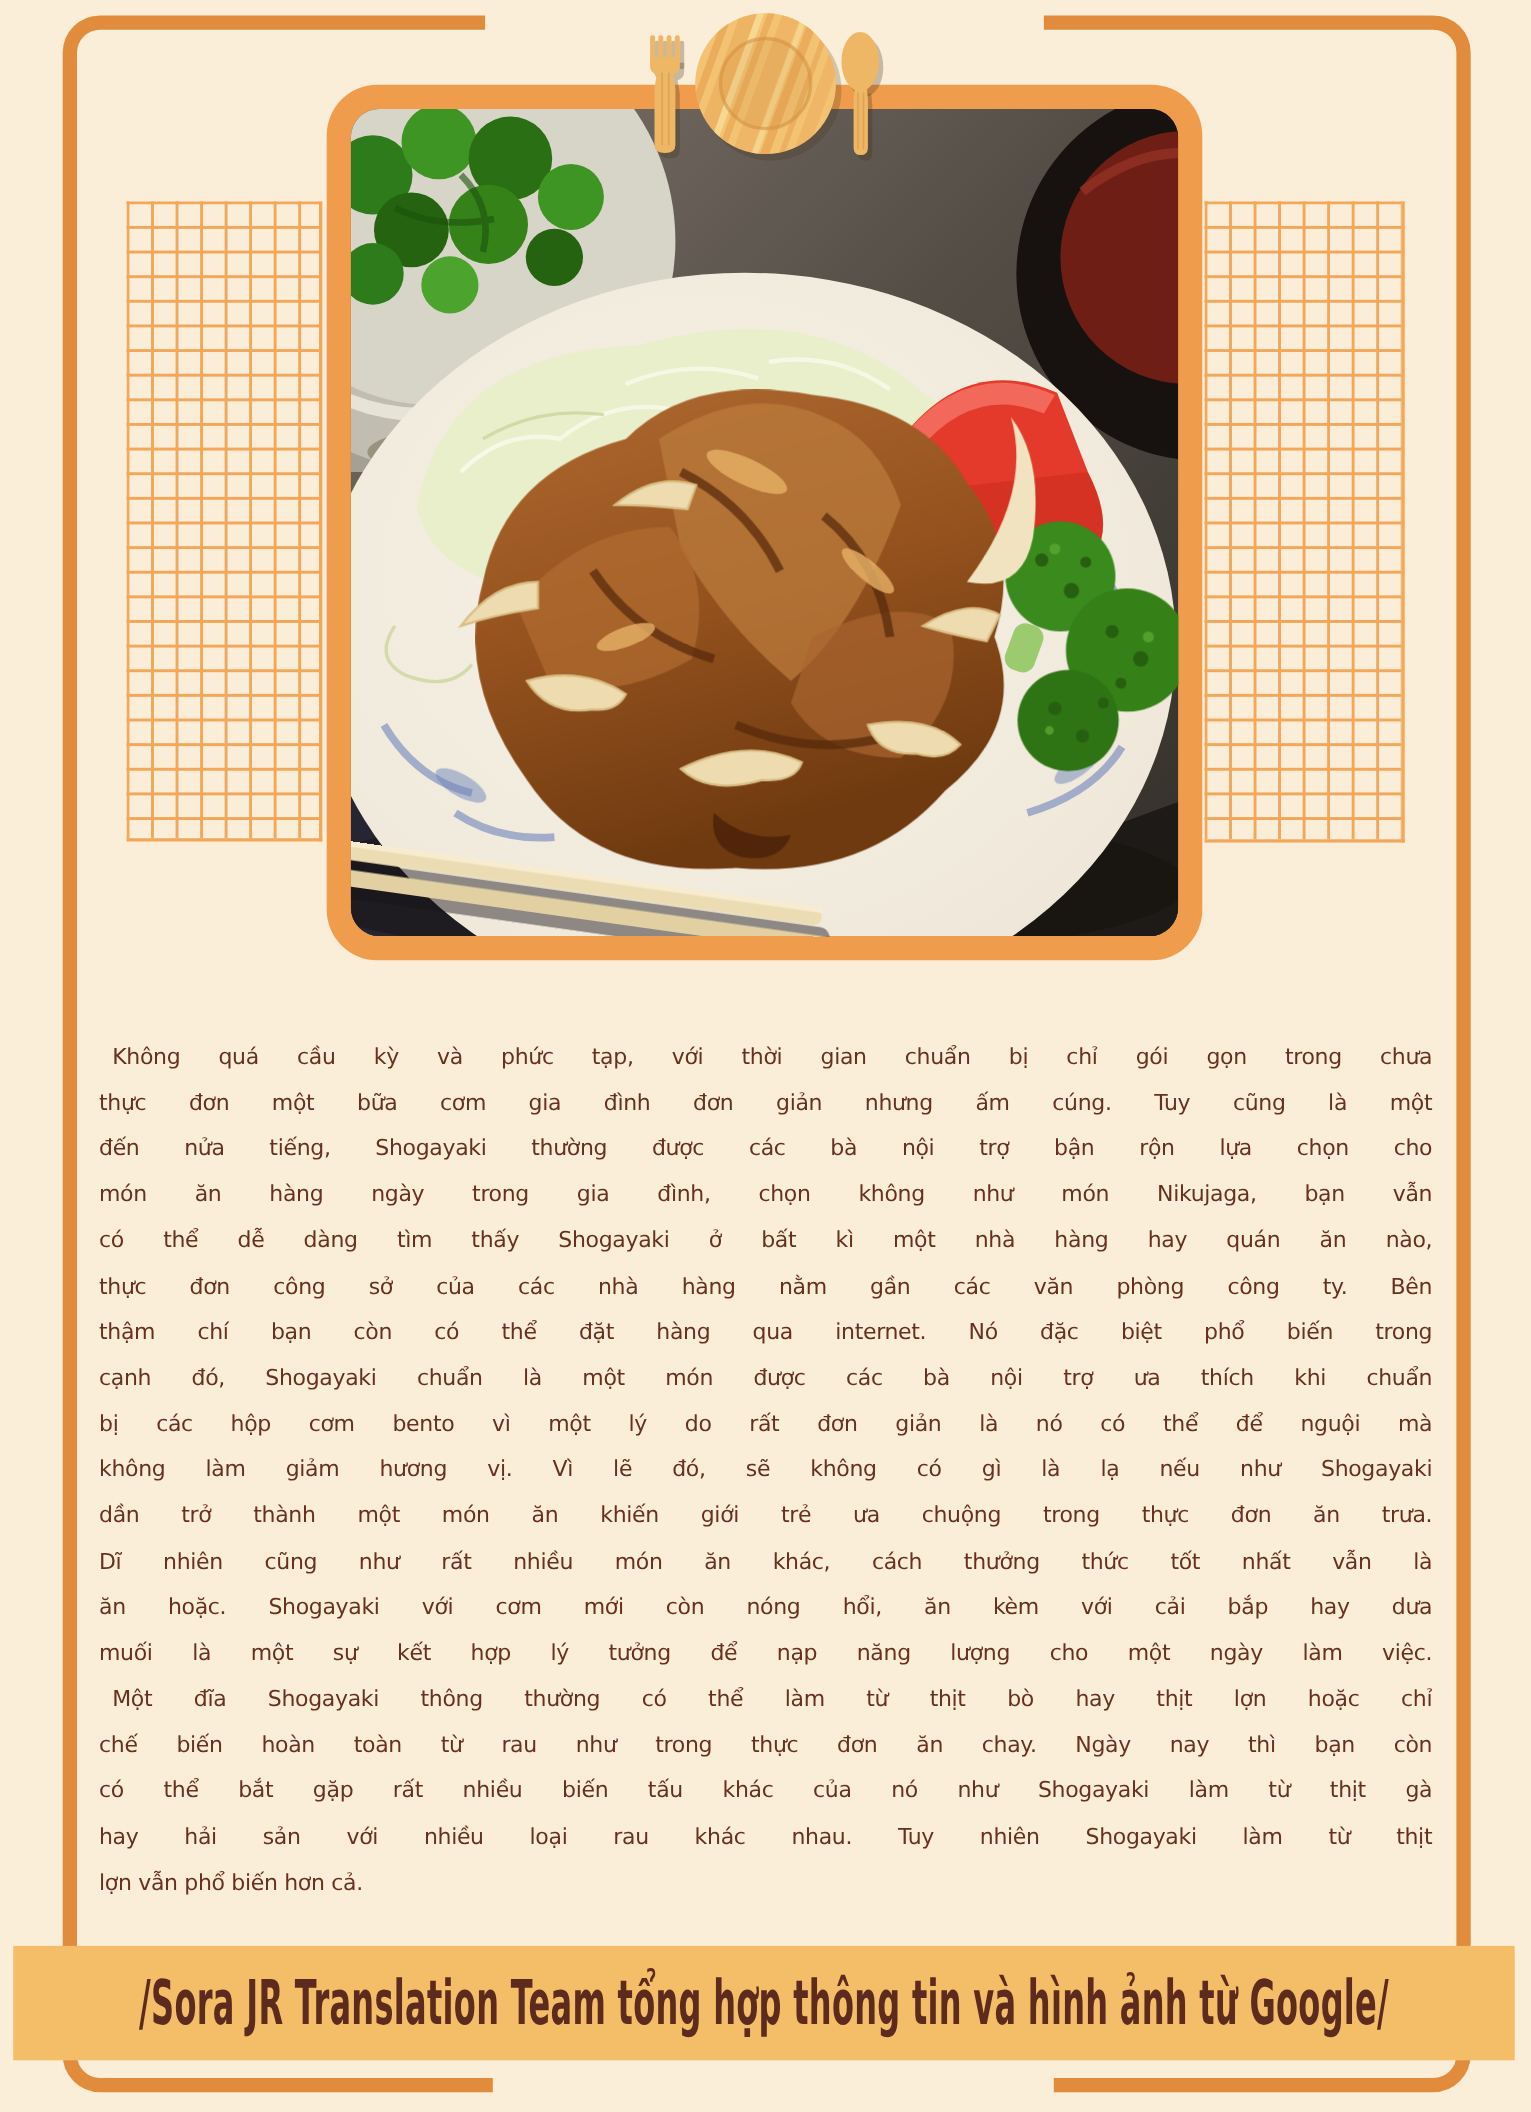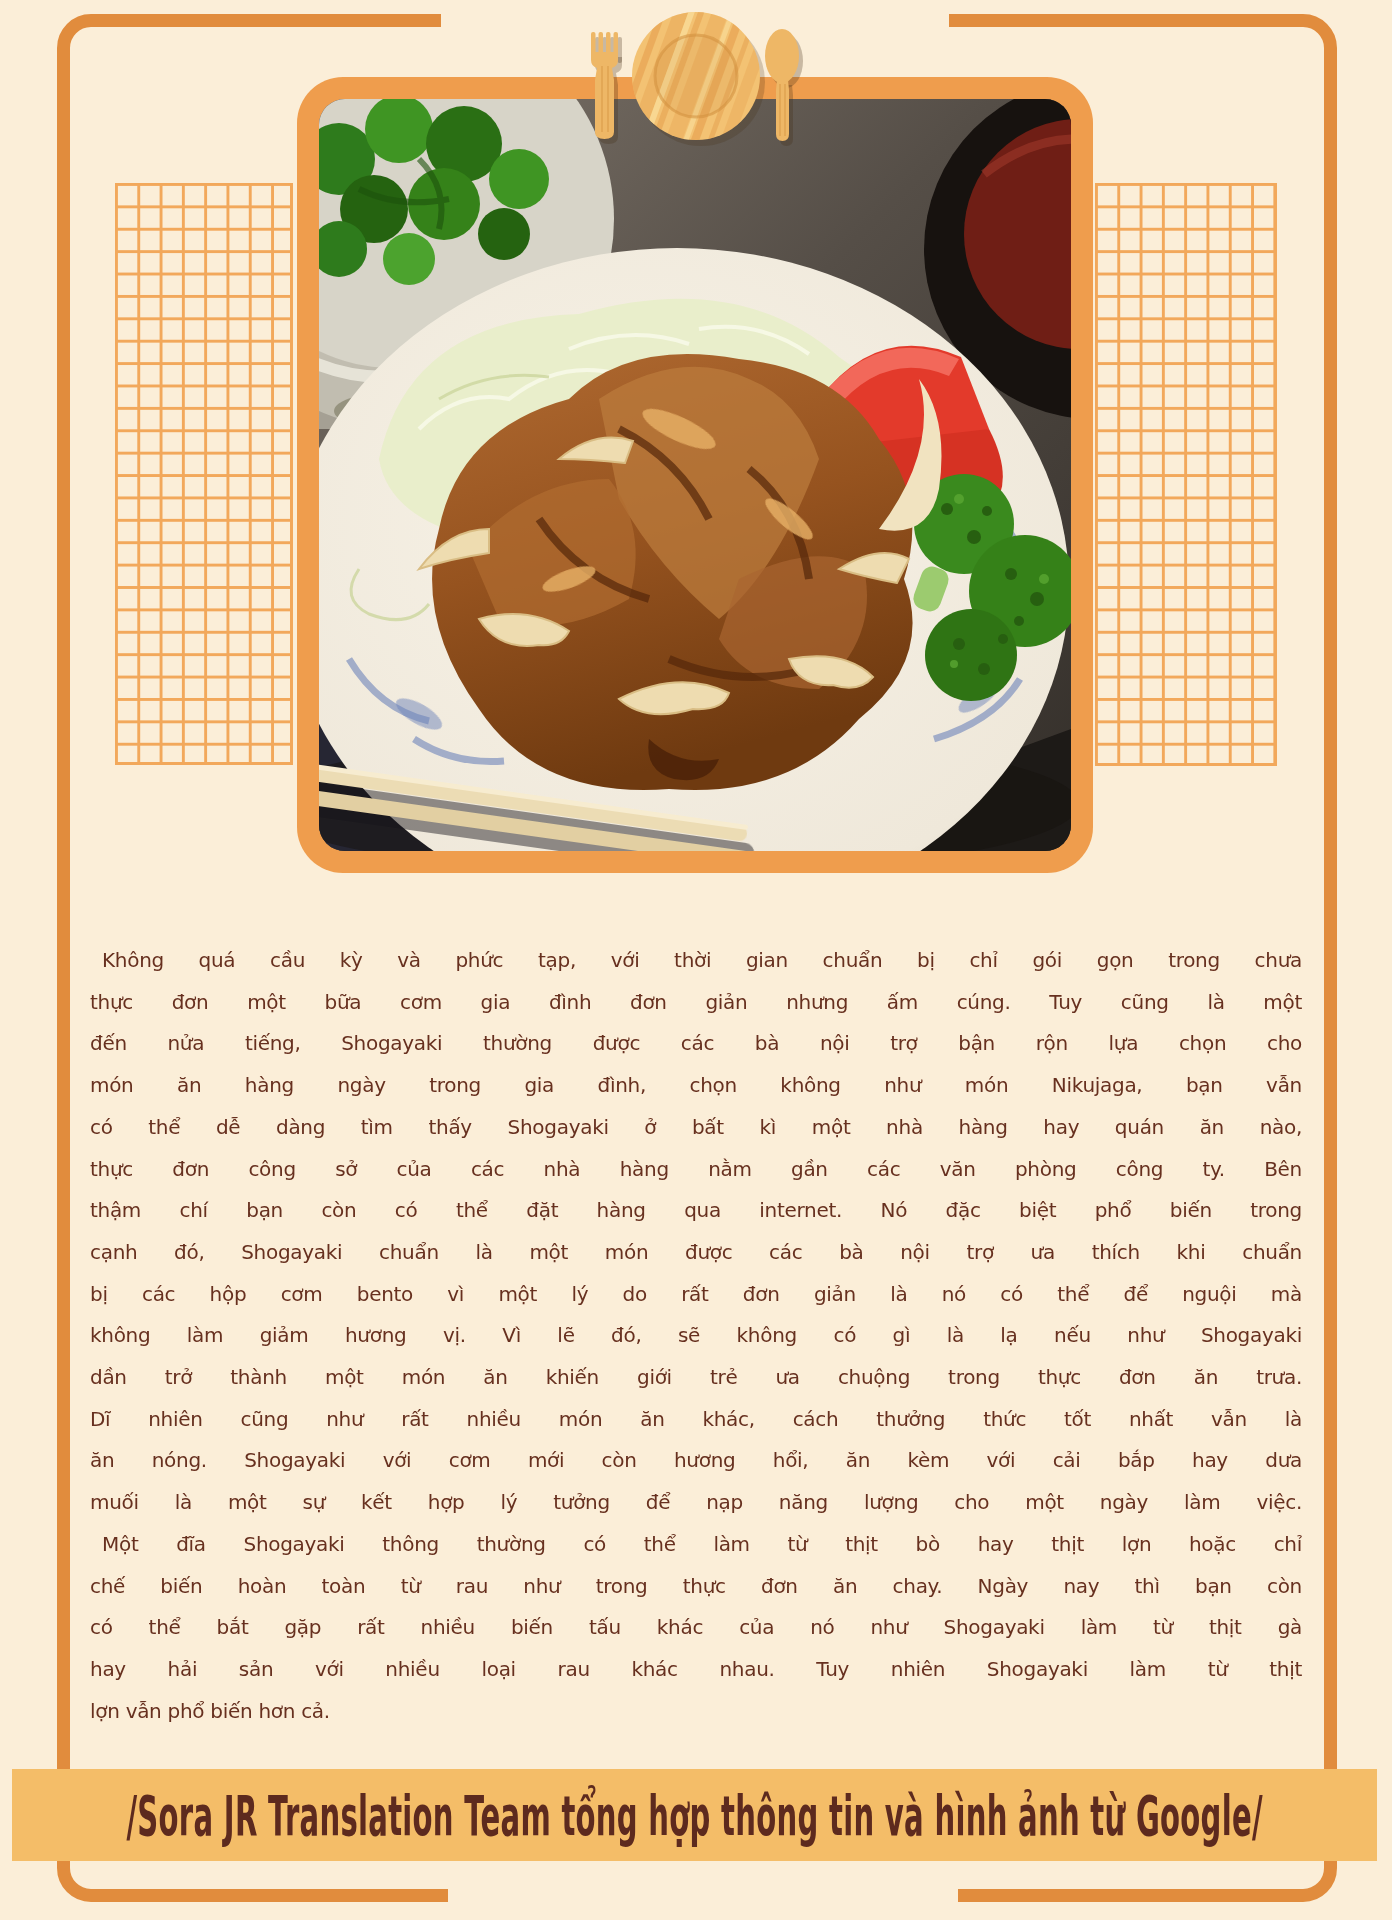--- a/index.html
+++ b/index.html
@@ -48,21 +48,21 @@
     position:absolute; left:90px; top:940px; width:1212px; z-index:4;
     color:#67301f; font-size:20px; line-height:41.7px; letter-spacing:-0.3px;
   }
   .line{
     margin:0; text-align:justify; text-align-last:justify;
   }
   .line.indent{ text-indent:12px; }
   .line.para-end{ text-align-last:left; }
   
   .banner{
-    position:absolute; left:12px; top:1769px; width:1365px; height:92px;
+    position:absolute; left:12px; top:1769px; width:1365px; height:104px;
     background:#f4bd68; z-index:5; display:flex; align-items:center; justify-content:center;
     overflow:visible;
   }
   .banner-text{
     font-weight:bold; font-size:56px; color:#5d2a1e; white-space:nowrap;
     transform:scaleX(0.52); transform-origin:center center; letter-spacing:0.5px;
   }
 </style>
 </head>
 <body>
@@ -294,21 +294,21 @@
     <p class="line">đến nửa tiếng, Shogayaki thường được các bà nội trợ bận rộn lựa chọn cho</p>
     <p class="line">món ăn hàng ngày trong gia đình, chọn không như món Nikujaga, bạn vẫn</p>
     <p class="line">có thể dễ dàng tìm thấy Shogayaki ở bất kì một nhà hàng hay quán ăn nào,</p>
     <p class="line">thực đơn công sở của các nhà hàng nằm gần các văn phòng công ty. Bên</p>
     <p class="line">thậm chí bạn còn có thể đặt hàng qua internet. Nó đặc biệt phổ biến trong</p>
     <p class="line">cạnh đó, Shogayaki chuẩn là một món được các bà nội trợ ưa thích khi chuẩn</p>
     <p class="line">bị các hộp cơm bento vì một lý do rất đơn giản là nó có thể để nguội mà</p>
     <p class="line">không làm giảm hương vị. Vì lẽ đó, sẽ không có gì là lạ nếu như Shogayaki</p>
     <p class="line">dần trở thành một món ăn khiến giới trẻ ưa chuộng trong thực đơn ăn trưa.</p>
     <p class="line">Dĩ nhiên cũng như rất nhiều món ăn khác, cách thưởng thức tốt nhất vẫn là</p>
-    <p class="line">ăn nóng. Shogayaki với cơm mới còn hương hổi, ăn kèm với cải bắp hay dưa</p>
+    <p class="line">ăn hoặc. Shogayaki với cơm mới còn nóng hổi, ăn kèm với cải bắp hay dưa</p>
     <p class="line">muối là một sự kết hợp lý tưởng để nạp năng lượng cho một ngày làm việc.</p>
     <p class="line indent">Một đĩa Shogayaki thông thường có thể làm từ thịt bò hay thịt lợn hoặc chỉ</p>
     <p class="line">chế biến hoàn toàn từ rau như trong thực đơn ăn chay. Ngày nay thì bạn còn</p>
     <p class="line">có thể bắt gặp rất nhiều biến tấu khác của nó như Shogayaki làm từ thịt gà</p>
     <p class="line">hay hải sản với nhiều loại rau khác nhau. Tuy nhiên Shogayaki làm từ thịt</p>
     <p class="line para-end">lợn vẫn phổ biến hơn cả.</p>
   </div>
 
   <div class="banner">
     <span class="banner-text">/Sora JR Translation Team tổng hợp thông tin và hình ảnh từ Google/</span>

